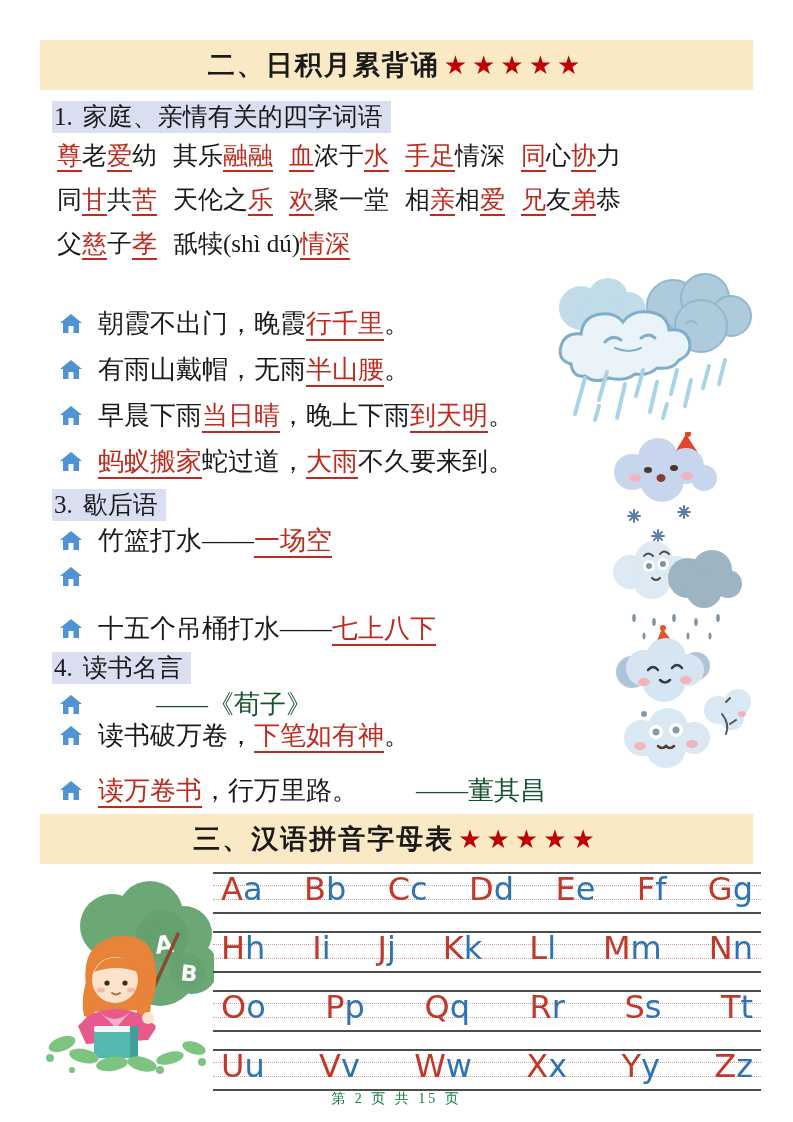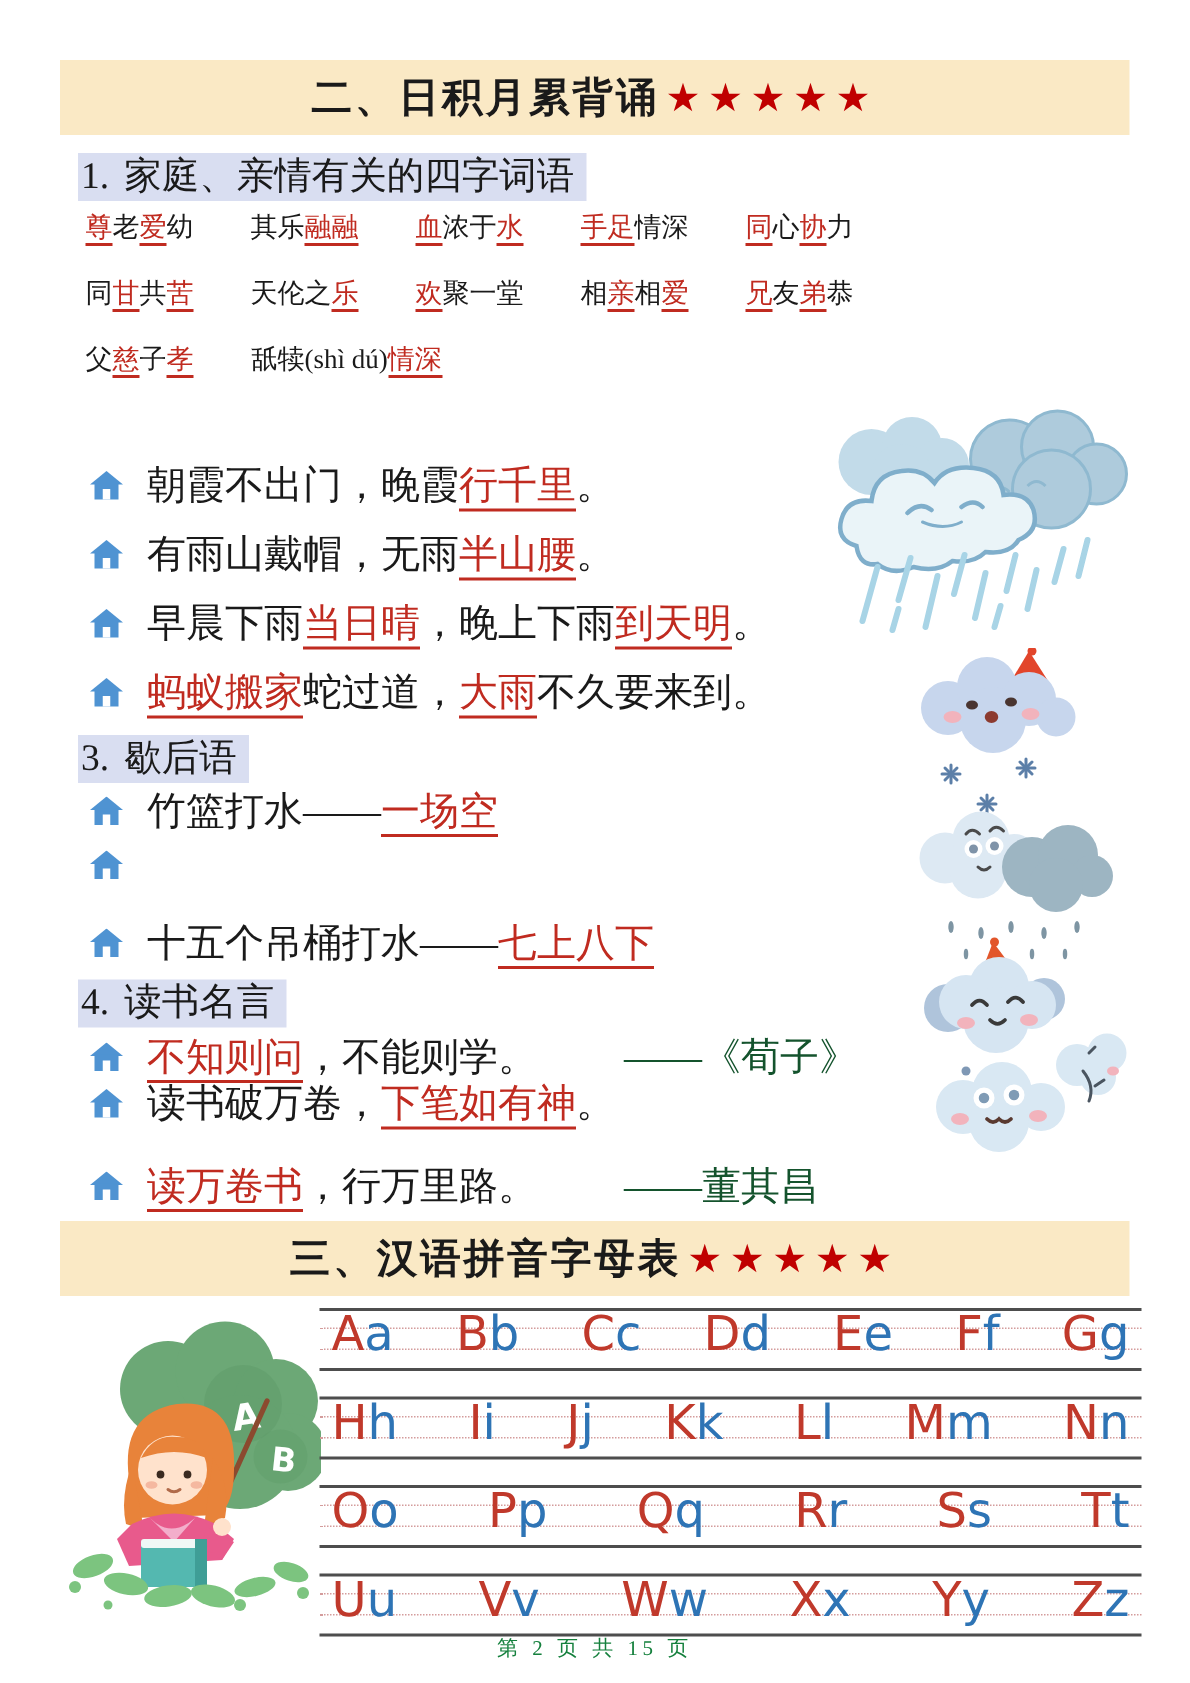--- a/index.html
+++ b/index.html
@@ -16,21 +16,21 @@
     font-size:27px; font-weight:bold; letter-spacing:2px;
   }
   .banner .stars { color:#C00000; font-size:26px; letter-spacing:5px; margin-left:4px; font-weight:normal; }
   #banner1 { top:40px; }
   #banner2 { top:814px; }
   
   .sec-heading { position:absolute; left:52px; font-size:25px; }
   .sec-heading .hl { background:#D9DEF1; padding:2px 8px 3px 2px; }
   .sec-heading .num { margin-right:10px; font-family:"Liberation Serif",serif; }
   
-  .word-row { position:absolute; left:57px; display:flex; gap:38px; font-size:18px; white-space:nowrap; }
+  .word-row { position:absolute; left:57px; display:flex; gap:16px; font-size:25px; white-space:nowrap; }
   .seg { color:#1a1a1a; }
   .seg.red { color:#C02B20; border-bottom:2px solid #C02B20; padding-bottom:1px; }
   
   .bullet { position:absolute; left:60px; display:flex; align-items:center; font-size:26px; white-space:nowrap; }
   .bullet .house { flex:0 0 auto; margin-right:16px; display:block; }
   .attr { margin-left:58px; color:#14532d; }
   
   .illus { position:absolute; }
   
   .abc-grid { position:absolute; left:213px; top:872px; width:548px; }
@@ -292,21 +292,20 @@
 
   <div class="sec-heading" style="top:651px;">
     <span class="hl"><span class="num">4.</span><span>读书名言</span></span>
   </div>
   <div class="bullet" style="top:687px;">
     <svg class="house" width="22" height="20" viewBox="0 0 22 20">
         <polygon points="11,0 22,9 0,9" fill="#4F93D2"></polygon>
         <rect x="3" y="8" width="16" height="11" fill="#4F93D2"></rect>
         <rect x="8.5" y="12" width="5" height="7" fill="#ffffff"></rect>
       </svg>
-    <span><span class="seg red">不知则问</span><span class="seg">，不能则学。</span></span>
     <span class="attr">——《荀子》</span>
   </div>
   <div class="bullet" style="top:718px;">
     <svg class="house" width="22" height="20" viewBox="0 0 22 20">
         <polygon points="11,0 22,9 0,9" fill="#4F93D2"></polygon>
         <rect x="3" y="8" width="16" height="11" fill="#4F93D2"></rect>
         <rect x="8.5" y="12" width="5" height="7" fill="#ffffff"></rect>
       </svg>
     <span><span class="seg">读书破万卷，</span><span class="seg red">下笔如有神</span><span class="seg">。</span></span>
   </div>

